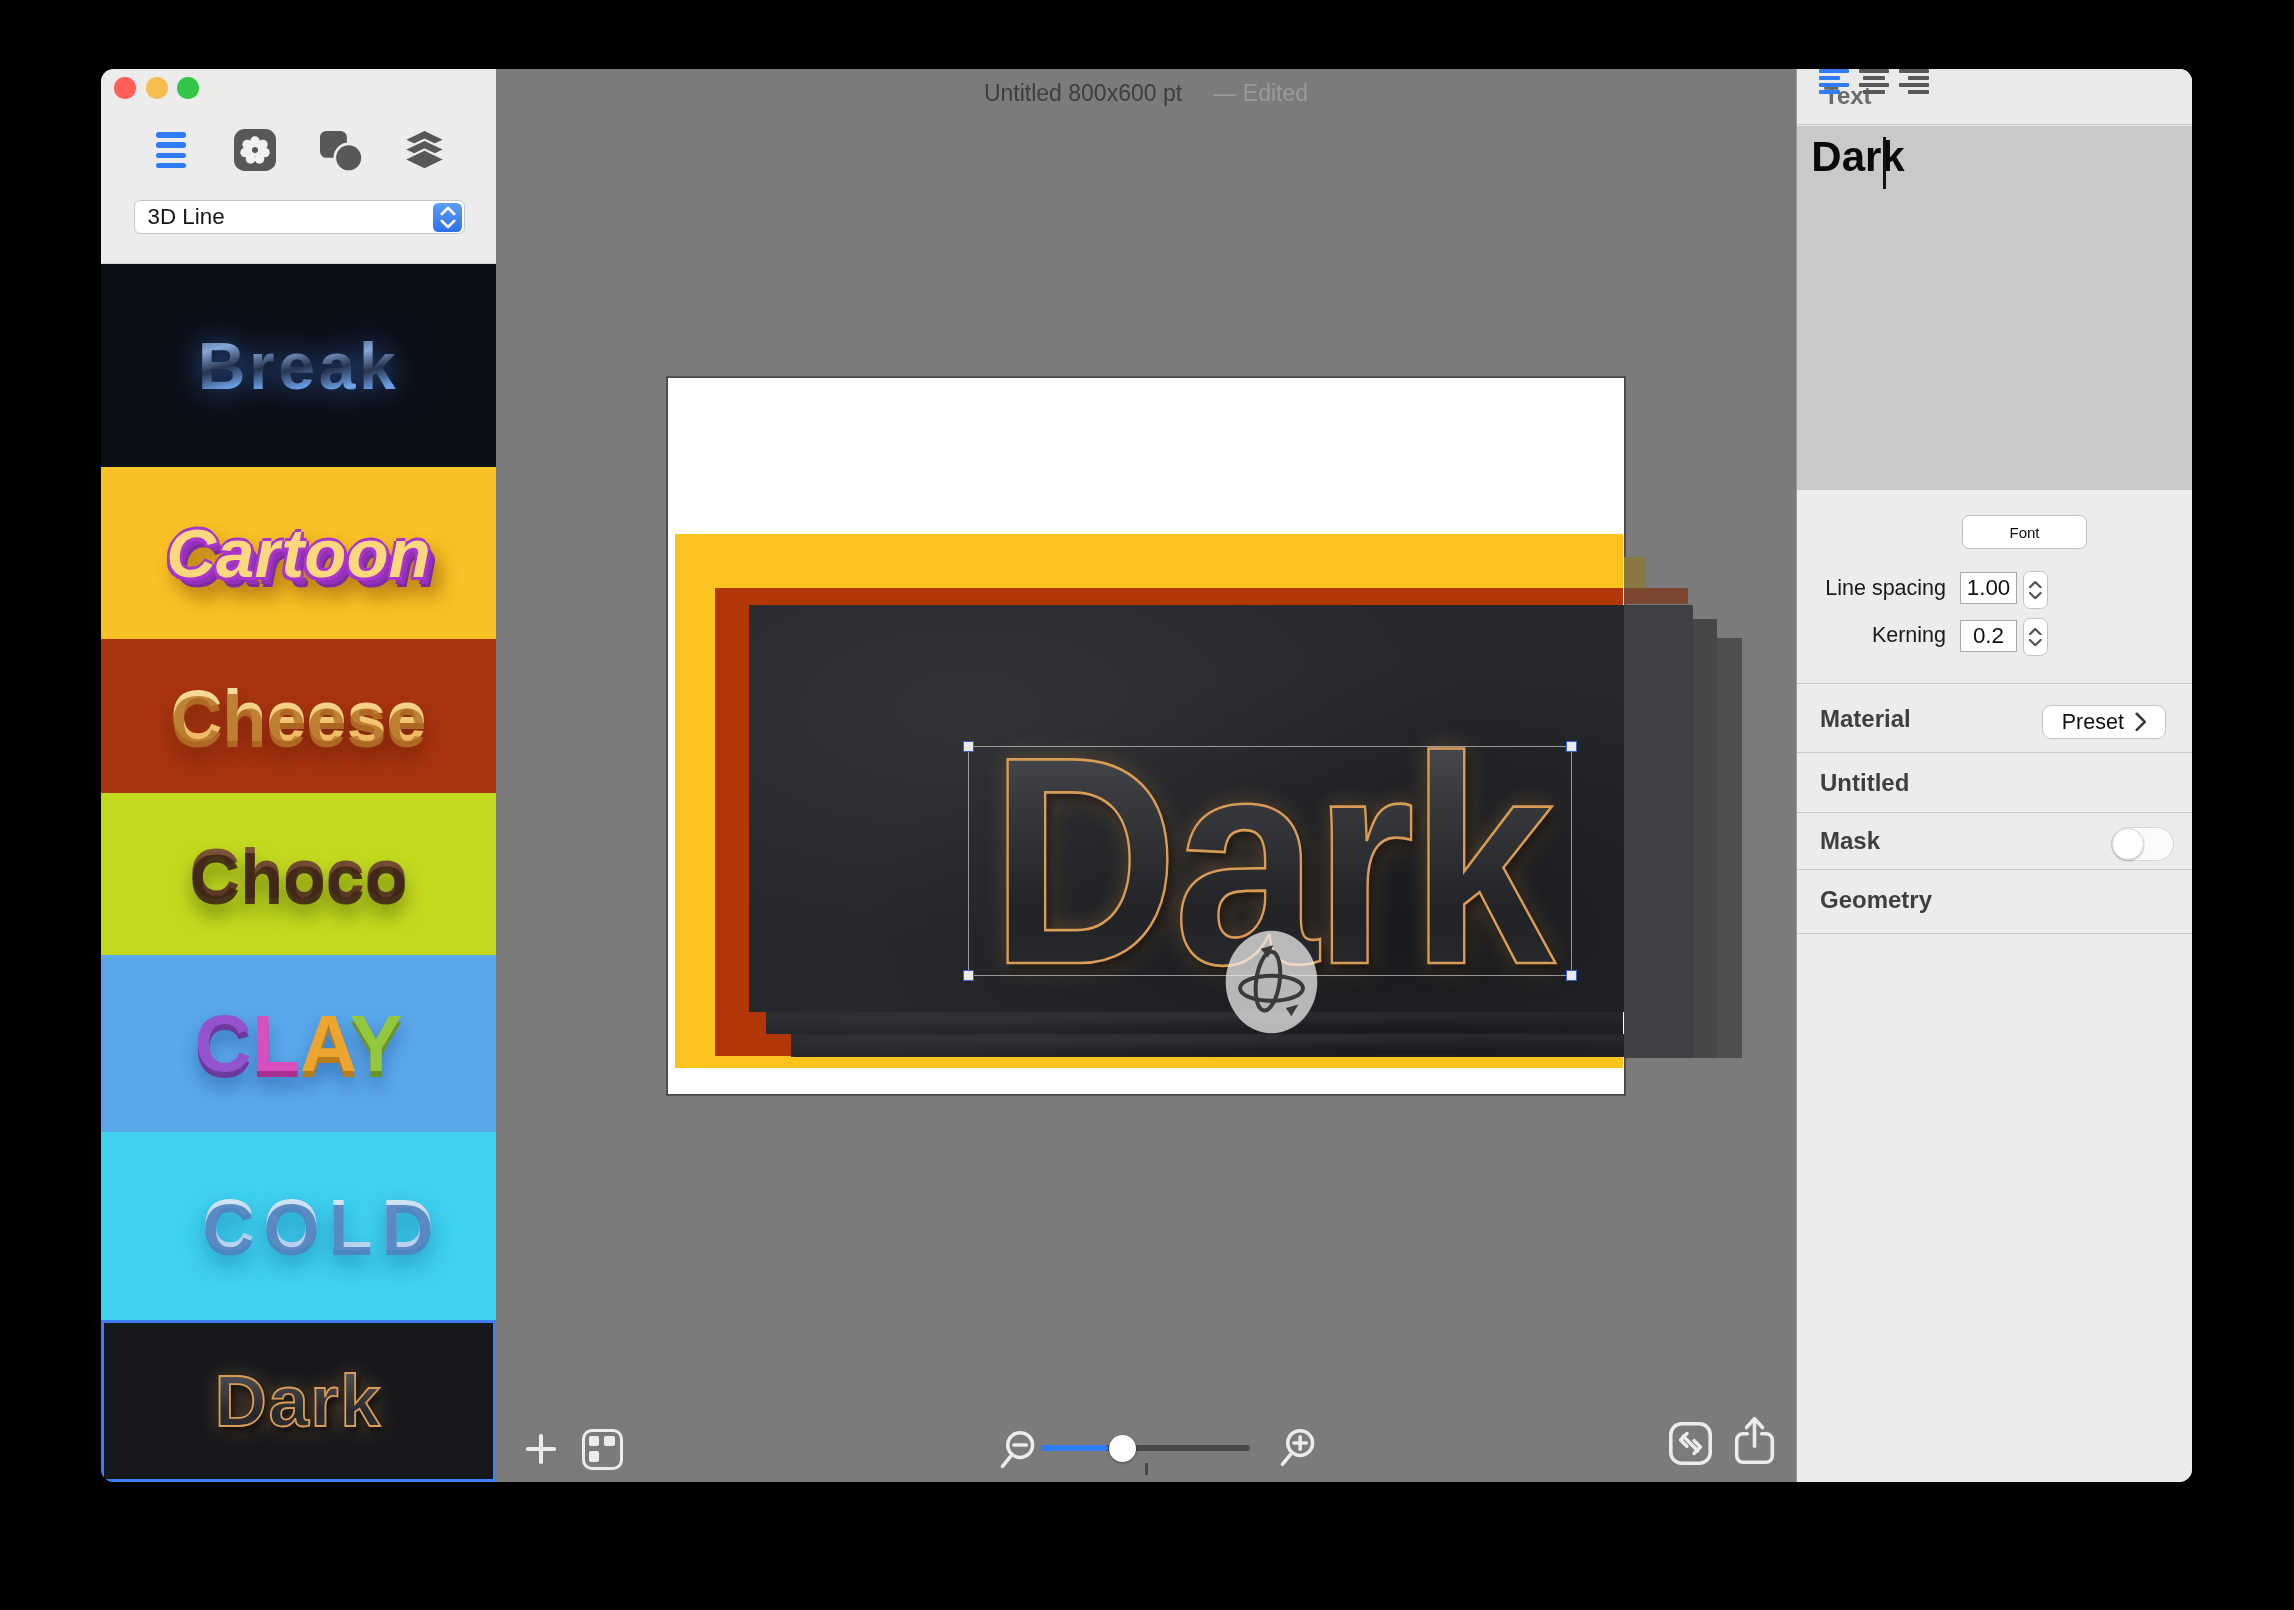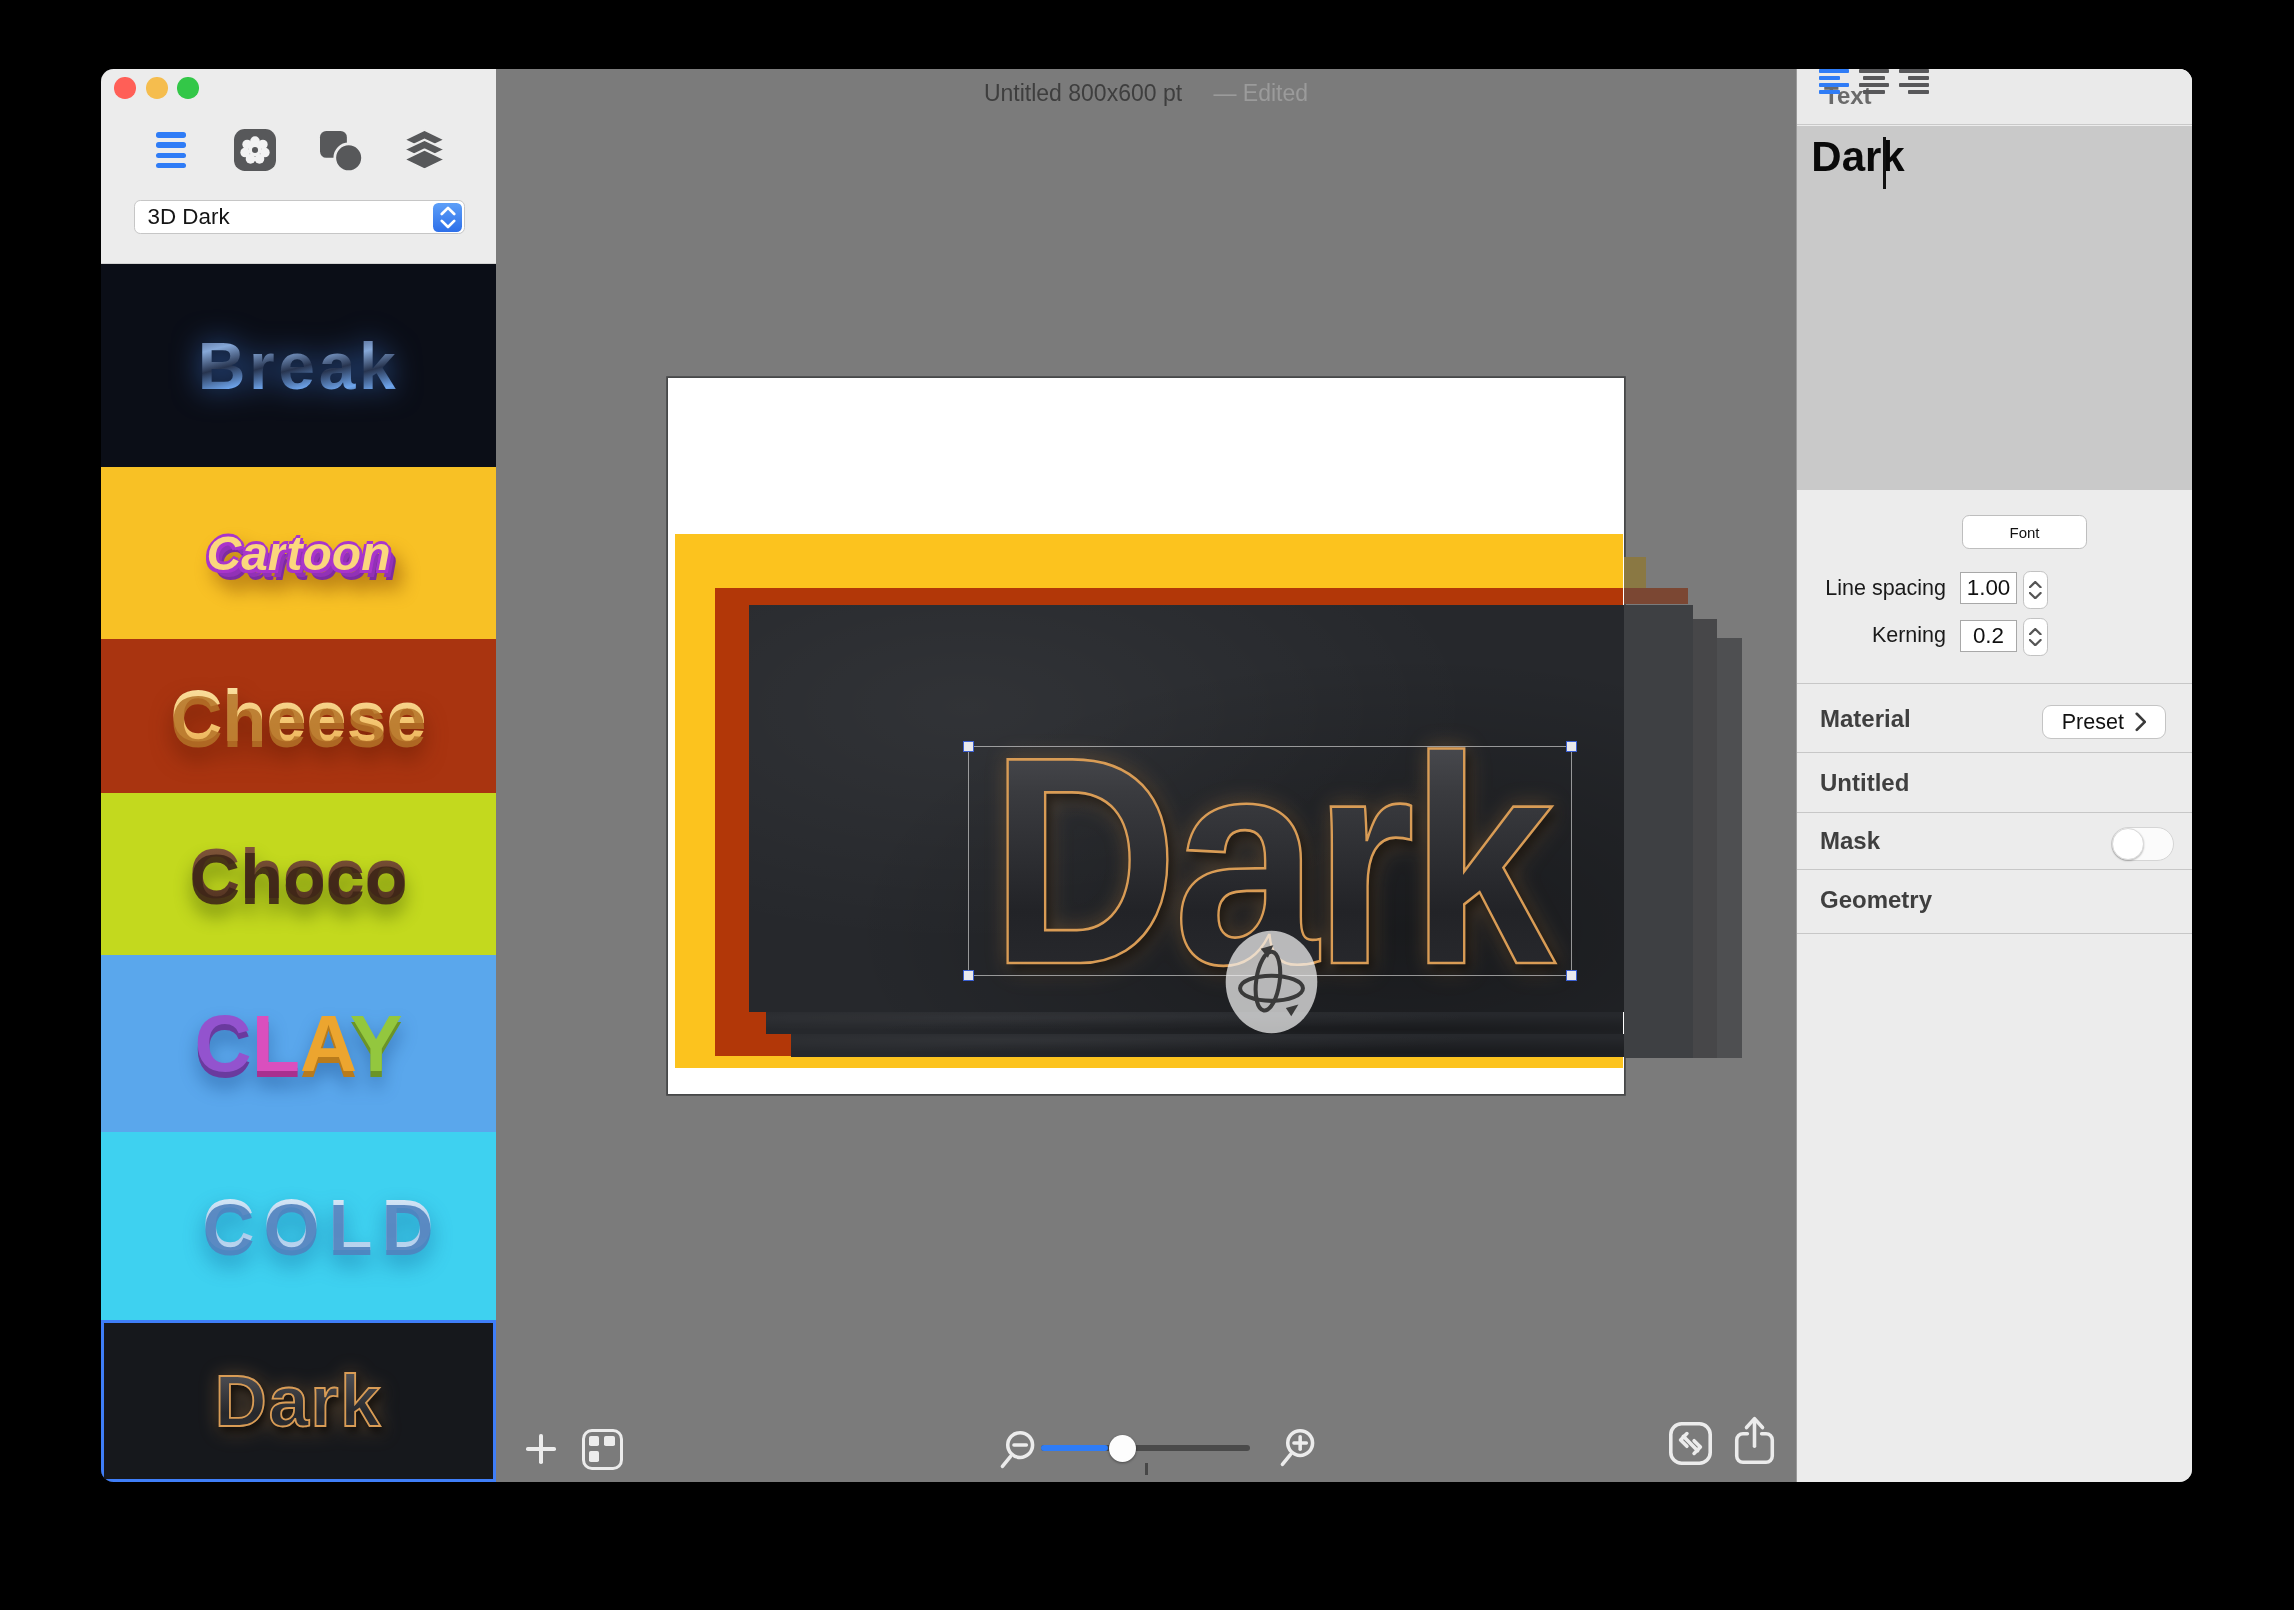--- a/index.html
+++ b/index.html
@@ -33,21 +33,21 @@
   .tile-cheese{height:154px;}
   .tile-choco{height:162px;}
   .tile-clay{height:177px;}
   .tile-cold{height:188px;padding-left:48px;}
   .tile-dark{height:162px;}
   .tile.selected{border:3.6px solid #3F7EF8;}
 
   .fx{font-weight:700;white-space:nowrap;}
   .fx-break{font-size:66px;letter-spacing:3.6px;filter:drop-shadow(0 0 14.3px rgba(70,140,255,.55));}
   .fx-break span{background:linear-gradient(165deg,#39466b 0%,#86a8d8 28%,#27344f 52%,#6fa6ee 78%,#1c2640 100%);-webkit-background-clip:text;background-clip:text;color:transparent;}
-  .fx-cartoon{font-size:48px;font-style:italic;filter:drop-shadow(7.2px 12.5px 9px rgba(120,60,0,.45));}
+  .fx-cartoon{font-size:69px;font-style:italic;filter:drop-shadow(7.2px 12.5px 9px rgba(120,60,0,.45));}
   .fx-cartoon span{color:#FBD77D;text-shadow:-2.7px 0 0 #A935CB,2.7px 0 0 #A935CB,0 -2.7px 0 #A935CB,0 2.7px 0 #A935CB,-2.7px 2.7px 0 #A935CB,2.7px 2.7px 0 #A935CB,5.4px 7.2px 0 #9231B7,7.2px 9.9px 0 #7E2BA0;}
   .fx-cheese{font-size:72px;filter:drop-shadow(0 12.5px 10.7px rgba(80,20,0,.5));}
   .fx-cheese span{background:linear-gradient(#FBE7AE,#F3C46E 60%,#E8A94F);-webkit-background-clip:text;background-clip:text;color:transparent;text-shadow:0 6.3px 0 rgba(180,115,40,.85);}
   .fx-choco{font-size:70px;filter:drop-shadow(0 12.5px 9px rgba(40,60,0,.45));}
   .fx-choco span{background:linear-gradient(#8a5d3f,#5C3A26 70%,#4A2D1C);-webkit-background-clip:text;background-clip:text;color:transparent;text-shadow:0 6.3px 0 rgba(62,38,23,.9);}
   .fx-clay{font-size:79px;filter:drop-shadow(0 10.7px 9px rgba(0,40,100,.35));}
   .fx-clay span:nth-child(1){color:#9353CE;text-shadow:0 6.3px 0 #6A3A9E;}
   .fx-clay span:nth-child(2){color:#DA4FBE;text-shadow:0 6.3px 0 #A8308F;}
   .fx-clay span:nth-child(3){color:#ECA52F;text-shadow:0 6.3px 0 #B87B1C;}
   .fx-clay span:nth-child(4){color:#93C73E;text-shadow:0 6.3px 0 #6B9427;}
@@ -173,21 +173,21 @@
               <g fill="#57585A" stroke="#ECECEC" stroke-width="2.5" stroke-linejoin="round">
                 <path d="M25 2 L48 13 25 24 2 13 Z"></path>
                 <path d="M25 13 L48 24 25 35 2 24 Z"></path>
                 <path d="M25 24 L48 35 25 46 2 35 Z"></path>
               </g>
             </svg>
           </div>
         </div>
 
         <div class="preset-dropdown">
-          <span class="dd-label">3D Dark</span>
+          <span class="dd-label">3D Line</span>
           <span class="dd-stepper">
             <svg width="16" height="9.9" viewBox="0 0 18 11">
                 <path d="M2 9 L9 2 16 9" fill="none" stroke="#fff" stroke-width="3" stroke-linecap="round" stroke-linejoin="round"></path>
               </svg>
             <svg width="16" height="9.9" viewBox="0 0 18 11">
                 <path d="M2 2 L9 9 16 2" fill="none" stroke="#fff" stroke-width="3" stroke-linecap="round" stroke-linejoin="round"></path>
               </svg>
           </span>
         </div>
       </div>

